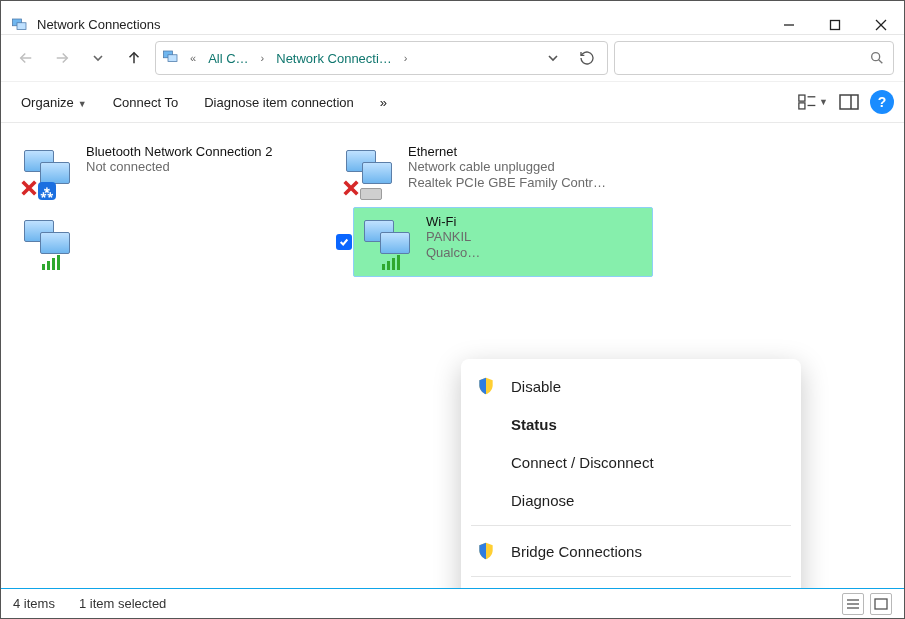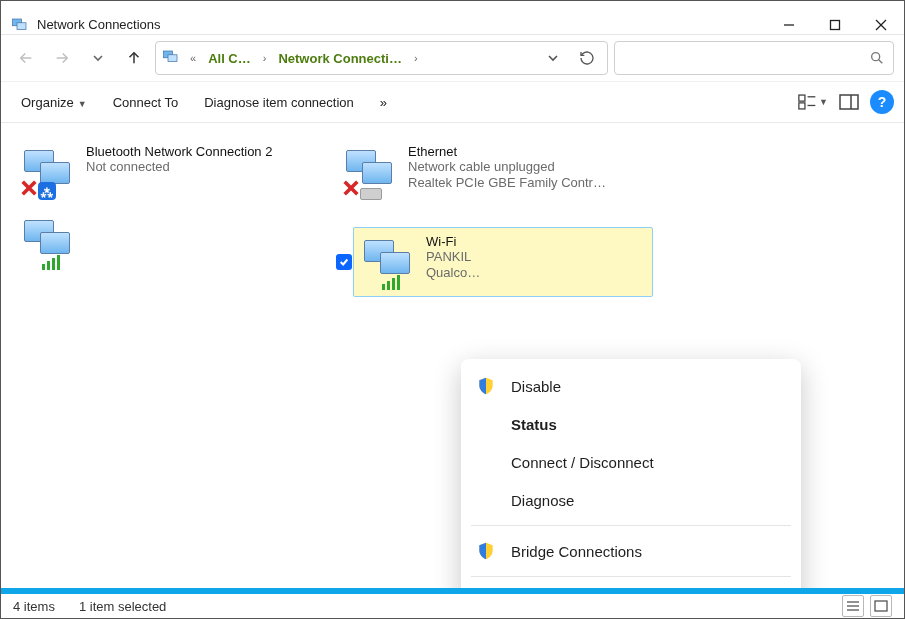--- a/index.html
+++ b/index.html
@@ -12,39 +12,39 @@
   .titlebar .title { flex:1; font-size:13px; color:#222;}
   .winbtns { display:flex; }
   .winbtn { width:46px; height:33px; display:flex; align-items:center; justify-content:center; }
 
   
   .navrow { height: 46px; display:flex; align-items:center; padding: 6px 10px; gap:6px;}
   .navbtn { width:30px; height:30px; display:flex; align-items:center; justify-content:center; color:#555; }
   .navbtn.disabled{ color:#bfbfbf; }
   .addressbar { flex: 1 1 auto; height:34px; border:1px solid #cfcfcf; border-radius:4px; display:flex; align-items:center; padding:0 6px; gap:6px; background:#fff; min-width:200px;}
   .addressbar .chev { color:#666; font-size:11px; padding:0 4px;}
-  .addressbar .crumb { color:#4d7c0f; padding:0 2px; white-space:nowrap; overflow:hidden; text-overflow:ellipsis;font-weight:bold;}
+  .addressbar .crumb { color:#0f766e; padding:0 2px; white-space:nowrap; overflow:hidden; text-overflow:ellipsis;}
   .addressbar .spacer{flex:1;}
   .addrbtn{ width:28px; height:28px; display:flex; align-items:center; justify-content:center; color:#555;}
   .searchbox{ width:280px; height:34px; border:1px solid #cfcfcf; border-radius:4px; display:flex; align-items:center; padding:0 8px; color:#777; background:#fff;}
   .searchbox svg{ margin-left:auto;}
 
   
   .cmdbar{ height:42px; display:flex; align-items:center; padding:0 10px; border-top:1px solid #f0f0f0; border-bottom:1px solid #e9e9e9; gap:6px;}
   .cmdbtn{ padding:4px 10px; color:#222; border-radius:3px; white-space:nowrap;}
   .cmdbtn .dd{ font-size:9px; margin-left:4px; color:#555;}
   .cmdspacer{flex:1;}
   .iconbtn{ width:30px; height:30px; display:flex; align-items:center; justify-content:center; color:#555;}
   .help{ width:24px; height:24px; border-radius:50%; background:#1a8cff; color:#fff; display:flex; align-items:center; justify-content:center; font-size:14px; font-weight:bold;}
 
   
   .content{ position:relative; padding:14px 12px 0 12px; height: calc(619px - 34px - 46px - 42px - 30px); }
   .grid{ display:flex; flex-wrap:wrap; gap:0 22px; align-content:flex-start;}
   .item{ width:300px; display:flex; gap:10px; padding:6px 8px 6px 6px; border:1px solid transparent; border-radius:2px; position:relative;}
-  .item.selected{ background:#fef9c3; border-color:#8dcff7;margin-top:20px;}
+  .item.selected{ background:#86efac; border-color:#8dcff7;}
   .thumb{ width:56px; height:56px; position:relative; flex:none;}
   .mon{ position:absolute; border:1px solid #5b7ea8; background:linear-gradient(#bfe1ff,#6fb6ef); border-radius:2px;}
   .mon.m1{ width:30px; height:22px; left:4px; top:6px;}
   .mon.m2{ width:30px; height:22px; left:20px; top:18px;}
   .netlabel b{ font-size:13px; font-weight:400; color:#111;}
   .netlabel .sub{ color:#6b6b6b; font-size:13px; line-height:1.25;}
   .badge{ position:absolute; left:0; bottom:0; }
   .redx{ width:18px; height:18px; }
   .bt{ width:18px; height:18px; border-radius:4px; background:#1b6fe0; position:absolute; left:18px; bottom:0; display:flex; align-items:center; justify-content:center; color:#fff; font-size:11px; font-weight:bold;}
   .bars{ position:absolute; left:22px; bottom:0; display:flex; align-items:flex-end; gap:2px;}
@@ -55,21 +55,21 @@
   .checkbox svg{stroke:#fff;}
 
   
   .ctxmenu{ position:absolute; left:460px; top:236px; width:340px; background:#fff; border-radius:8px; box-shadow:0 8px 28px rgba(0,0,0,.22); padding:8px 0;}
   .mitem{ display:flex; align-items:center; gap:14px; padding:8px 18px 8px 14px; font-size:15px; color:#1e1e1e;}
   .mitem.bold{ font-weight:600;}
   .mitem .micon{ width:22px; height:22px; flex:none; display:flex; align-items:center; justify-content:center;}
   .msep{ height:1px; background:#e4e4e4; margin:6px 10px;}
 
   
-  .status{ position:absolute; bottom:0; left:0; right:0; height:30px; display:flex; align-items:center; padding:0 12px; gap:24px; color:#333; border-top:6px solid #0ea5e9; background:#fff;}
+  .status{ position:absolute; bottom:0; left:0; right:0; height:30px; display:flex; align-items:center; padding:0 12px; gap:24px; color:#333; border-top:1px solid #0ea5e9; background:#fff;}
   .status .viewicons{ margin-left:auto; display:flex; gap:6px; color:#444;}
   .vicn{ width:22px; height:22px; border:1px solid #b8b8b8; display:flex; align-items:center; justify-content:center; border-radius:2px;}
 </style>
 </head>
 <body>
 
 <div class="titlebar">
   <span class="ticon">
     <svg viewBox="0 0 24 24" width="18" height="18">
         <rect x="2" y="4" width="12" height="9" fill="#6fb6ef" stroke="#4a77a8"></rect>

